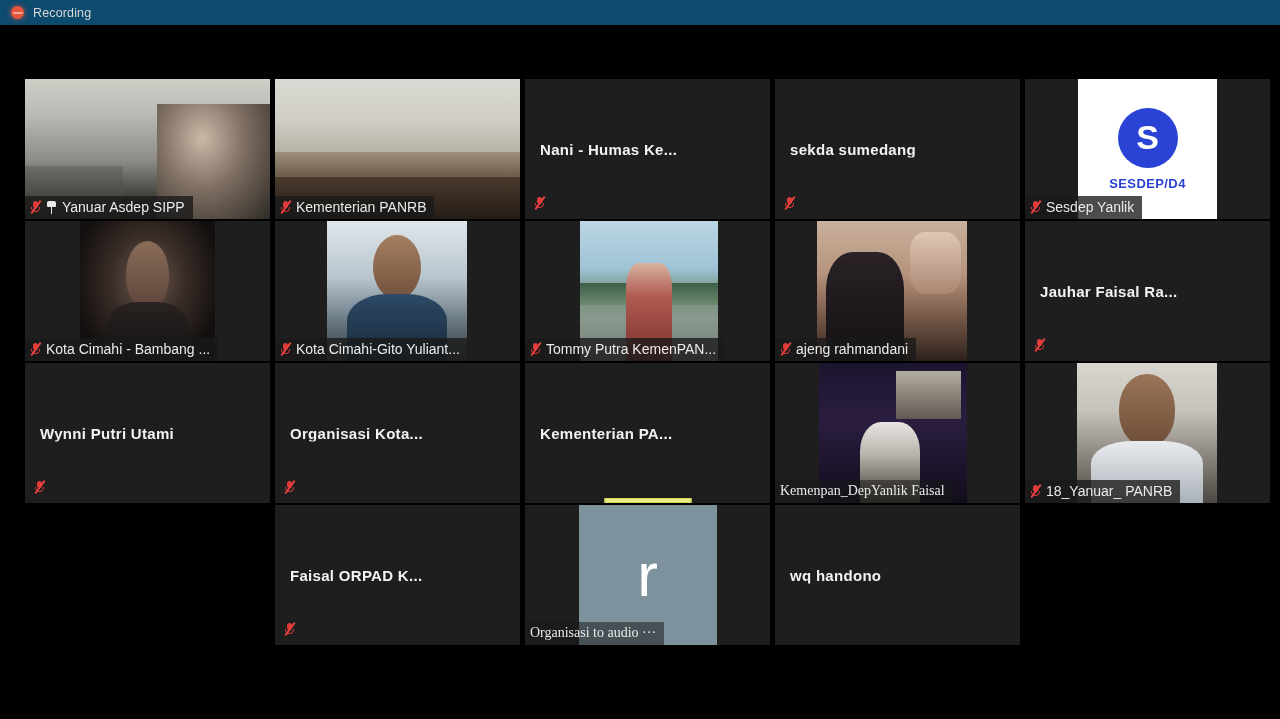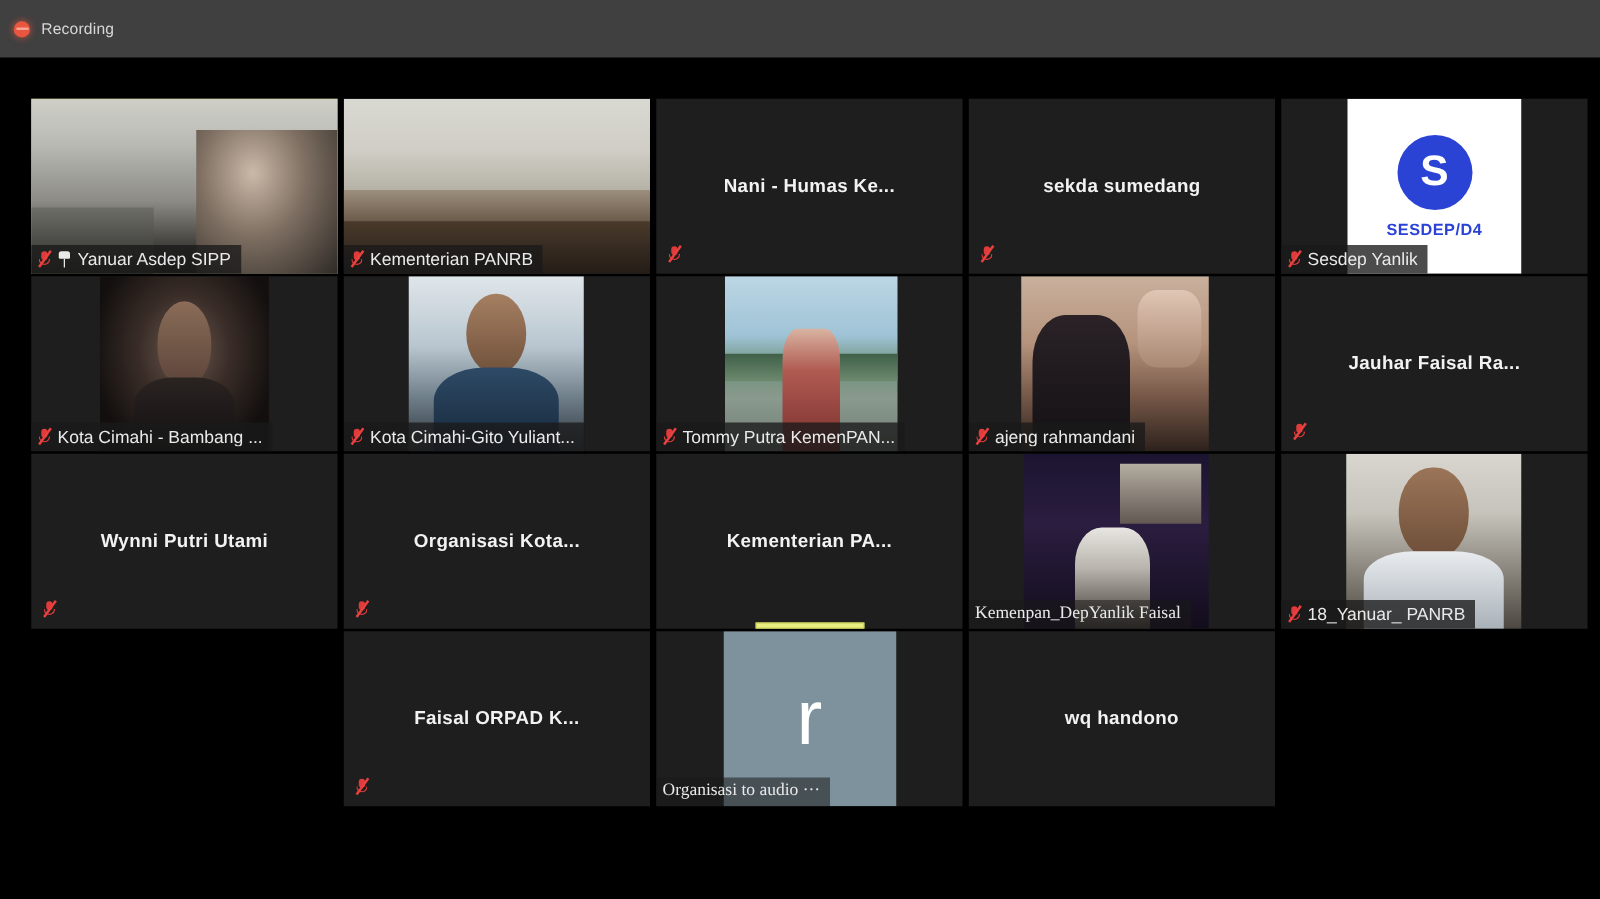--- a/index.html
+++ b/index.html
@@ -6,22 +6,22 @@
   html, body {
     width:1280px; height:719px;
     background:#000;
     font-family:"Liberation Sans", sans-serif;
     overflow:hidden;
   }
 
   
   .topbar {
     position:absolute; left:0; top:0;
-    width:1280px; height:46px;
-    background:#404040;
+    width:1280px; height:25px;
+    background:#0c4a6e;
     display:flex; align-items:center;
     padding-left:11px;
   }
   .rec-dot {
     width:13px; height:13px; border-radius:50%;
     background:#e8563f;
     box-shadow:0 0 5px 1px rgba(232,86,63,.55);
     position:relative; flex:0 0 auto;
   }
   .rec-dot::after{
@@ -54,25 +54,24 @@
   
   .tile.active {
     outline:3px solid #d9e85c;
     outline-offset:-3px;
   }
 
   
   .center-name {
     position:absolute; left:0; right:0; top:50%;
     transform:translateY(-50%);
-    text-align:center;
     color:#f2f2f2;
     font-size:15px; font-weight:bold;
     letter-spacing:.3px;
-    padding:0 0;
+    padding:0 15px;
     white-space:nowrap; overflow:hidden;
   }
 
   
   .namebar {
     position:absolute; left:0; bottom:0;
     max-width:100%;
     display:flex; align-items:center;
     gap:5px;
     padding:3px 8px 4px 5px;

